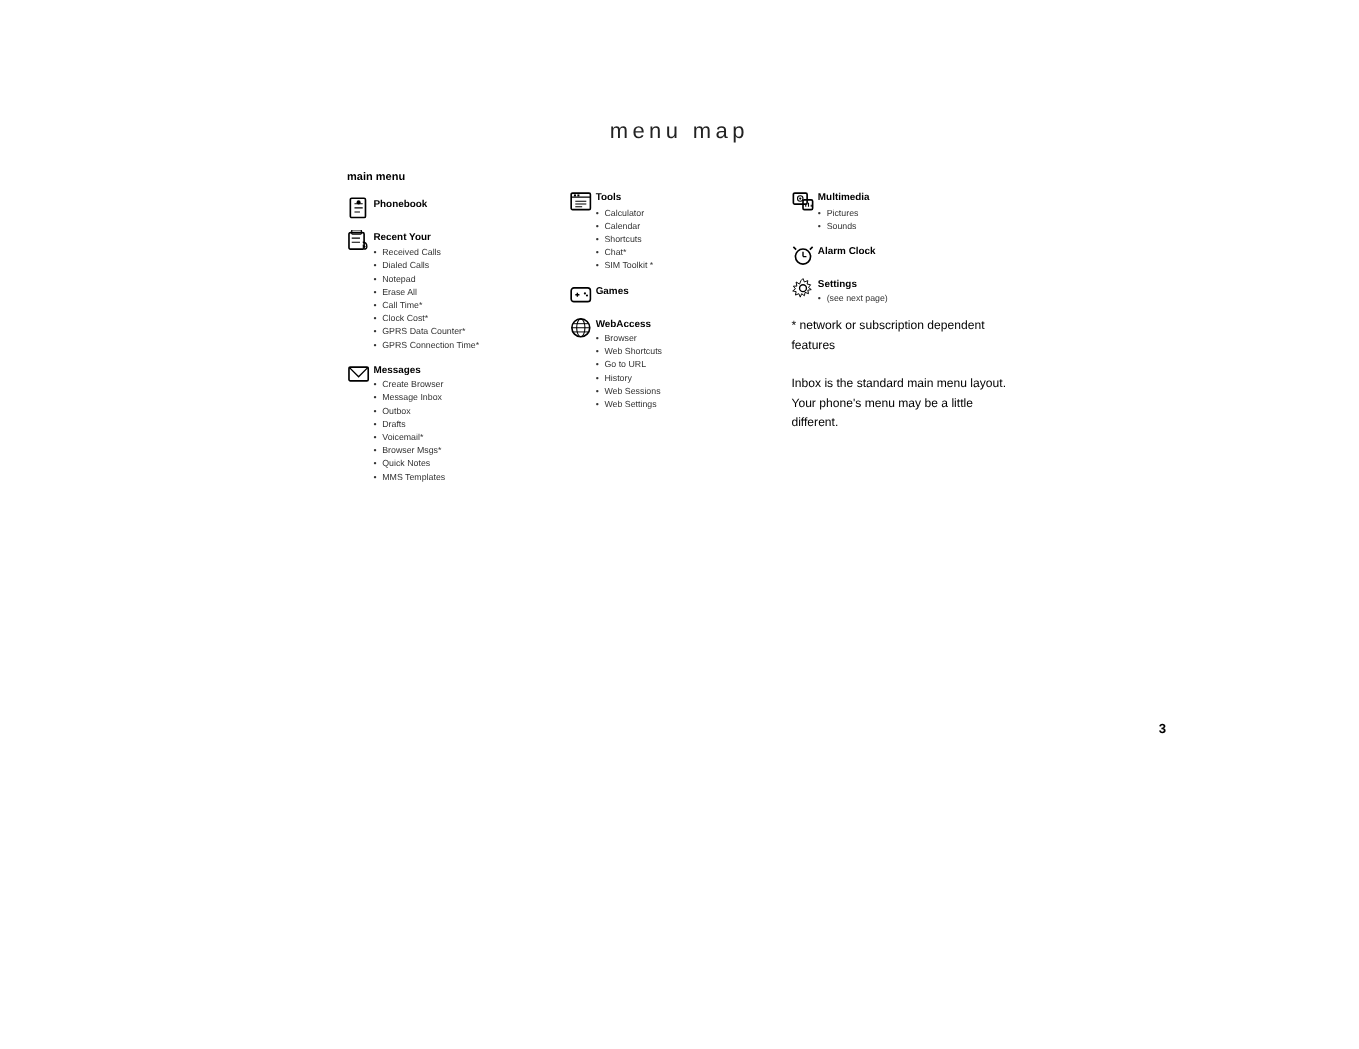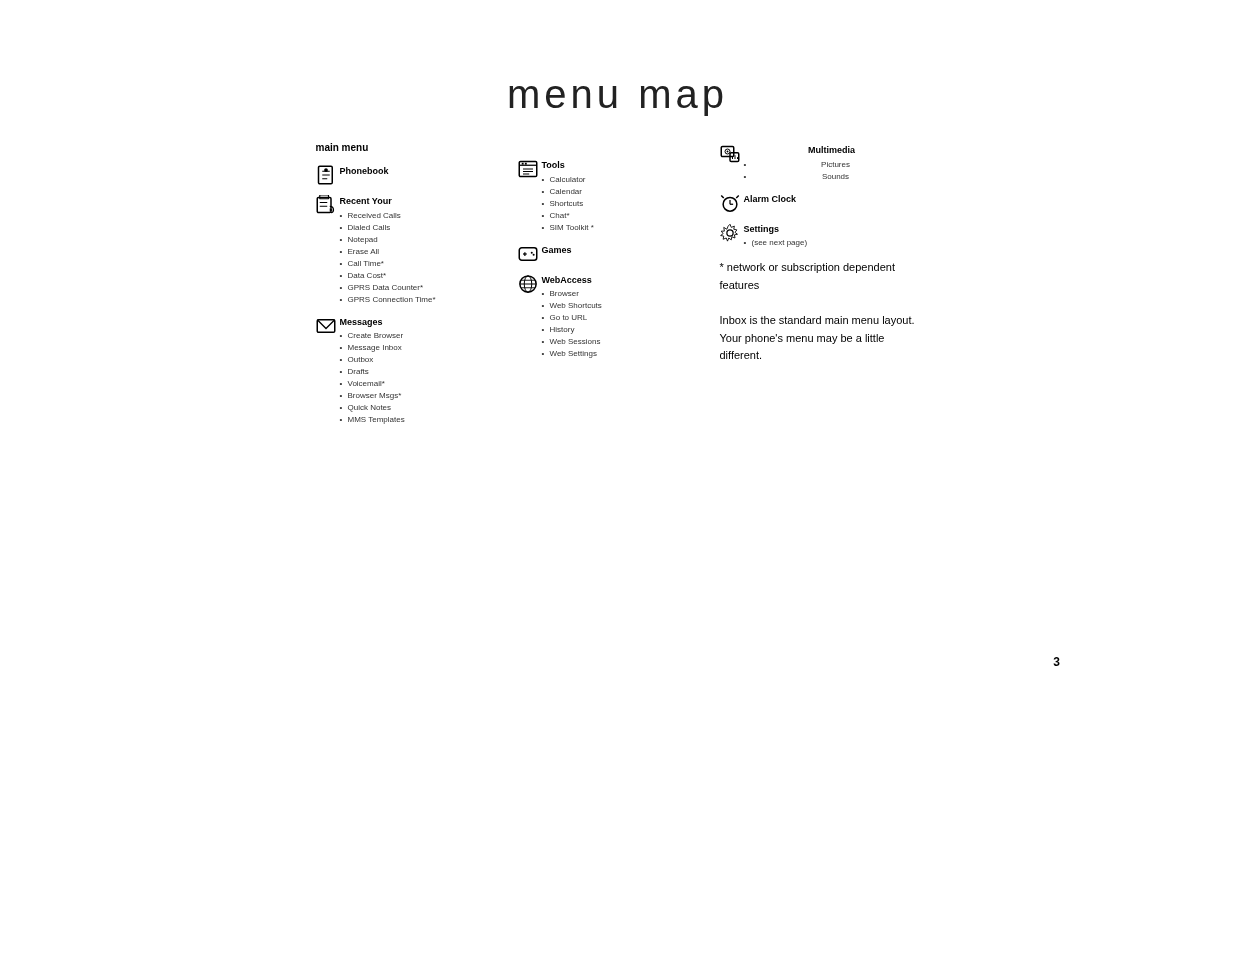--- a/index.html
+++ b/index.html
@@ -7,25 +7,25 @@
       background: #ffffff;
       font-family: Arial, Helvetica, sans-serif;
       width: 1235px;
       height: 954px;
       position: relative;
       overflow: hidden;
     }
 
     .page-title {
       text-align: center;
-      font-size: 40px;
+      font-size: 20px;
       font-weight: 300;
       letter-spacing: 4px;
       color: #222;
-      margin-top: 72px;
+      margin-top: 108px;
       margin-bottom: 24px;
     }
 
     .content-area {
       display: flex;
       flex-direction: row;
       justify-content: center;
       align-items: flex-start;
       gap: 12px;
       padding: 0 200px;
@@ -154,21 +154,21 @@
         </svg>
       </div>
       <div class="menu-item-content">
         <div class="menu-item-title">Recent Your</div>
         <ul class="menu-item-list">
           <li>Received Calls</li>
           <li>Dialed Calls</li>
           <li>Notepad</li>
           <li>Erase All</li>
           <li>Call Time*</li>
-          <li>Data Cost*</li>
+          <li>Clock Cost*</li>
           <li>GPRS Data Counter*</li>
           <li>GPRS Connection Time*</li>
         </ul>
       </div>
     </div>
 
     <div class="menu-item">
       <div class="menu-icon">
         <svg viewBox="0 0 16 16" xmlns="http://www.w3.org/2000/svg">
           <rect x="1" y="3" width="14" height="10" rx="1" fill="none" stroke="#000" stroke-width="1.2"></rect>
@@ -251,21 +251,21 @@
           <li>History</li>
           <li>Web Sessions</li>
           <li>Web Settings</li>
         </ul>
       </div>
     </div>
   </div>
 
   <div class="menu-column right-column">
 
-    <div class="menu-item" style="margin-top:3px;text-align:center;">
+    <div class="menu-item" style="margin-top:18px;">
       <div class="menu-icon">
         <svg viewBox="0 0 16 16" xmlns="http://www.w3.org/2000/svg">
           <rect x="1" y="2" width="10" height="8" rx="1" fill="none" stroke="#000" stroke-width="1.2"></rect>
           <circle cx="6" cy="6" r="2" fill="none" stroke="#000" stroke-width="0.8"></circle>
           <circle cx="6" cy="6" r="0.8" fill="#000"></circle>
           <rect x="8" y="7" width="7" height="7" rx="1" fill="none" stroke="#000" stroke-width="1.2"></rect>
           <line x1="10" y1="10" x2="10" y2="12" stroke="#000" stroke-width="0.8"></line>
           <line x1="12" y1="9" x2="12" y2="12" stroke="#000" stroke-width="0.8"></line>
           <line x1="14" y1="10.5" x2="14" y2="12" stroke="#000" stroke-width="0.8"></line>
         </svg>

